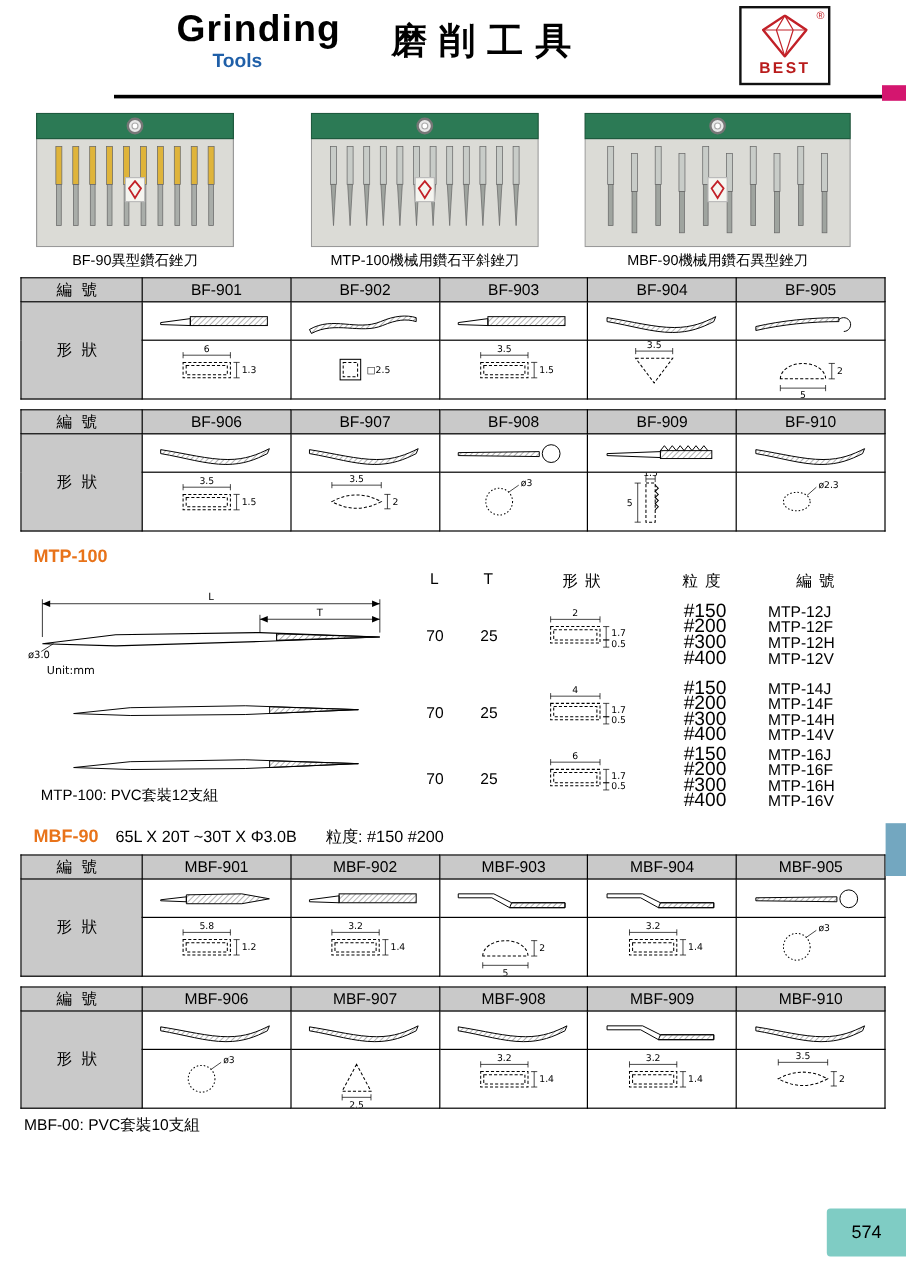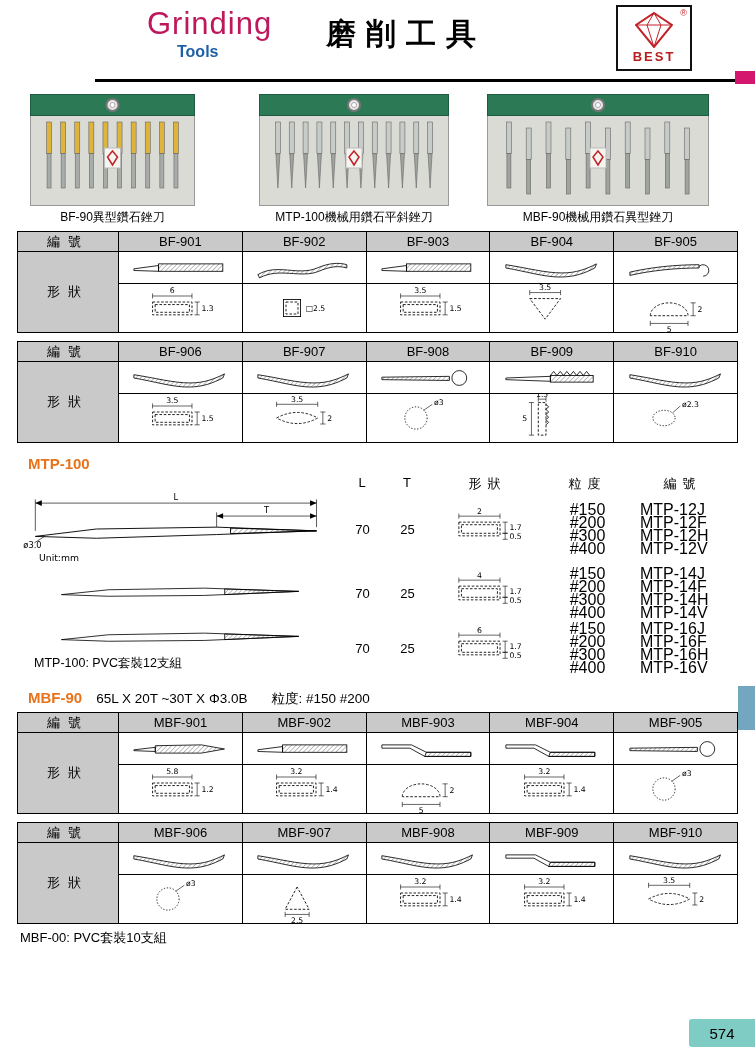--- a/index.html
+++ b/index.html
@@ -3,21 +3,21 @@
 <meta charset="utf-8">
 <style>
   *{margin:0;padding:0;box-sizing:border-box}
   html,body{background:#fff}
   #page{width:755px;height:1057px;background:#fff;position:relative;margin:0 auto;
         font-family:"Liberation Sans","DejaVu Sans",sans-serif;color:#000;overflow:hidden}
 
   
   .header{position:relative;height:84px}
   .rule{position:absolute;left:95px;width:643px;top:79px;height:3px;background:#000}
-  .gtitle{position:absolute;left:147px;top:6px;font-size:31px;font-weight:normal;color:#be185d;letter-spacing:1px}
+  .gtitle{position:absolute;left:147px;top:6px;font-size:31px;font-weight:bold;color:#000000;letter-spacing:1px}
   .gsub{position:absolute;left:177px;top:43px;font-size:16px;font-weight:bold;color:#1f5fa8}
   .ztitle{position:absolute;left:326px;top:14px;font-size:30px;font-weight:bold;letter-spacing:10px}
   .brand-box{position:absolute;left:616px;top:5px;width:76px;height:66px;border:2px solid #111;
              display:flex;flex-direction:column;align-items:center;justify-content:center;background:#fff}
   .brand-name{color:#b91c1c;font-weight:bold;font-size:13px;letter-spacing:2px;margin-top:1px}
   .reg{position:absolute;top:1px;right:3px;font-size:9px;color:#c22128}
   .tab-magenta{position:absolute;top:71px;right:0;width:20px;height:13px;background:#d4166f}
 
   
   .ptitle{margin:22px 0 0 18px;font-size:21px;font-weight:bold;color:#1e63b5;letter-spacing:2px}
@@ -57,35 +57,35 @@
   .mtp-colheads .cG{width:85px;text-align:center;letter-spacing:6px}
   .mtp-colheads .cC{width:105px;text-align:center;letter-spacing:6px}
   .mtp-row{display:flex;margin-left:20px;align-items:center}
   .mtp-row.r0{min-height:76px}
   .mtp-row.r1{min-height:52px}
   .mtp-row.r2{min-height:58px}
   .mtp-draw{width:320px;display:flex;flex-direction:column;justify-content:center}
   .mtp-lt{width:45px;text-align:center;font-size:13px}
   .mtp-sec{width:115px;display:flex;justify-content:center}
   .mtp-grit{width:85px;text-align:center;font-size:16px;line-height:13px}
-  .mtp-code{width:105px;font-size:16px;line-height:13px;padding-left:10px}
+  .mtp-code{width:105px;font-size:13px;line-height:13px;padding-left:10px}
   .mtp-note{font-size:12.5px;margin:4px 0 0 14px}
 
   
   .ol{fill:#fff;stroke:#000;stroke-width:1}
   .sol{fill:none;stroke:#000;stroke-width:1}
   .dsh{fill:none;stroke:#000;stroke-width:1;stroke-dasharray:3,2}
   .dot{fill:none;stroke:#000;stroke-width:1;stroke-dasharray:1.5,2}
   .dim{stroke:#000;stroke-width:.7}
   .dimt{font-family:"DejaVu Sans",sans-serif;font-size:9px;fill:#000}
   .unitt{font-family:"DejaVu Sans",sans-serif;font-size:10px;fill:#000}
 
   
   .tab-side{position:absolute;top:686px;right:0;width:17px;height:44px;background:#73a7c0}
-  .pagetab{position:absolute;right:0;bottom:10px;width:66px;height:28px;background:#7fccc4;
+  .pagetab{position:absolute;right:0;bottom:10px;width:66px;height:40px;background:#7fccc4;
            display:flex;align-items:center;justify-content:center;font-size:15px;border-radius:3px 0 0 3px}
 </style>
 </head>
 <body>
 
 <svg width="0" height="0" style="position:absolute" aria-hidden="true">
   <defs>
     <pattern id="hatch" width="4" height="4" patternUnits="userSpaceOnUse" patternTransform="rotate(45)">
       <line x1="0" y1="0" x2="0" y2="4" stroke="#555" stroke-width="0.9"></line>
     </pattern>

